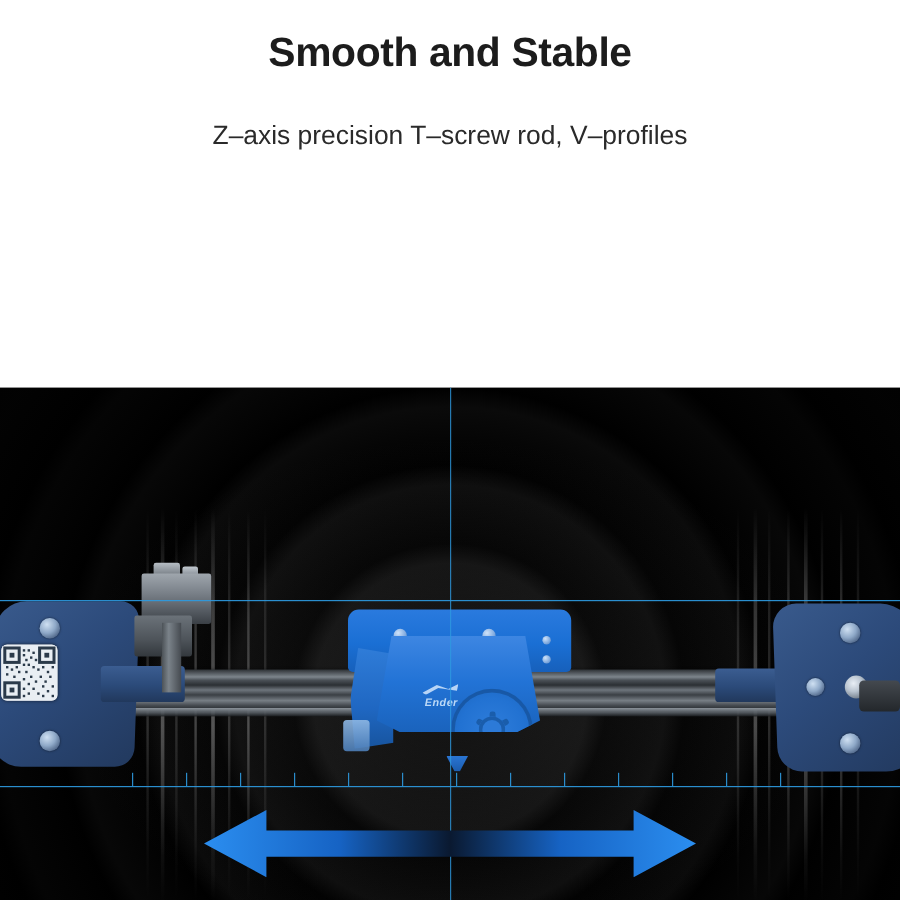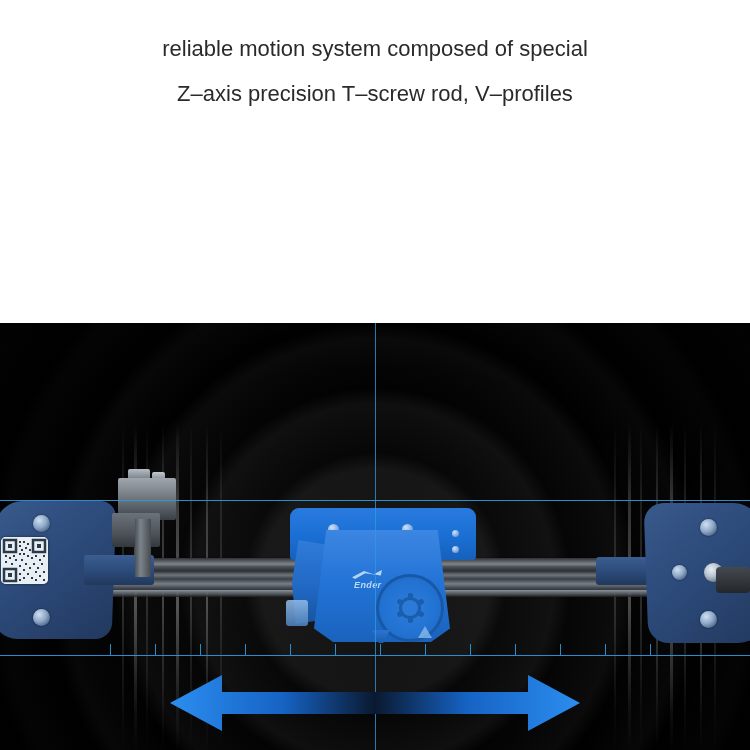--- a/index.html
+++ b/index.html
@@ -278,21 +278,21 @@
   .head-back {
     position: absolute;
     left: 4px; top: 0;
     width: 186px; height: 52px;
     background: linear-gradient(to bottom, #2a7ade 0%, #1a6fd4 55%, #1760bb 100%);
     border-radius: 9px 9px 4px 4px;
   }
   .head-front {
     position: absolute;
     left: 28px; top: 22px;
-    width: 136px; height: 112px;
+    width: 136px; height: 80px;
     background: linear-gradient(to bottom, #3d86e2 0%, #2273d6 48%, #1a63bd 100%);
     clip-path: polygon(9% 0%, 91% 0%, 100% 88%, 86% 100%, 14% 100%, 0% 88%);
   }
   .head-side {
     position: absolute;
     left: 6px; top: 32px;
     width: 36px; height: 84px;
     background: linear-gradient(to bottom, #2f7cd8 0%, #1f67c2 60%, #17549e 100%);
     clip-path: polygon(18% 0%, 100% 6%, 100% 94%, 10% 100%, 0% 50%);
   }
@@ -406,24 +406,24 @@
   }
   .arrow svg { display: block; }
 </style>
 </head>
 <body>
 
 <div id="page">
 
   <div class="text-panel">
 
+    <div class="headline line1">Smooth and Stable</div>
 
 
     <div class="body-copy">
-      <div>reliable motion system composed of special</div>
       <div>Z–axis precision T–screw rod, V–profiles</div>
     </div>
   </div>
 
   <div class="photo-panel">
 
     <div class="glow"></div>
     <div class="glow-core"></div>
 
     <div class="streaks" id="streaks-left" style="left:120px;width:120px;">

